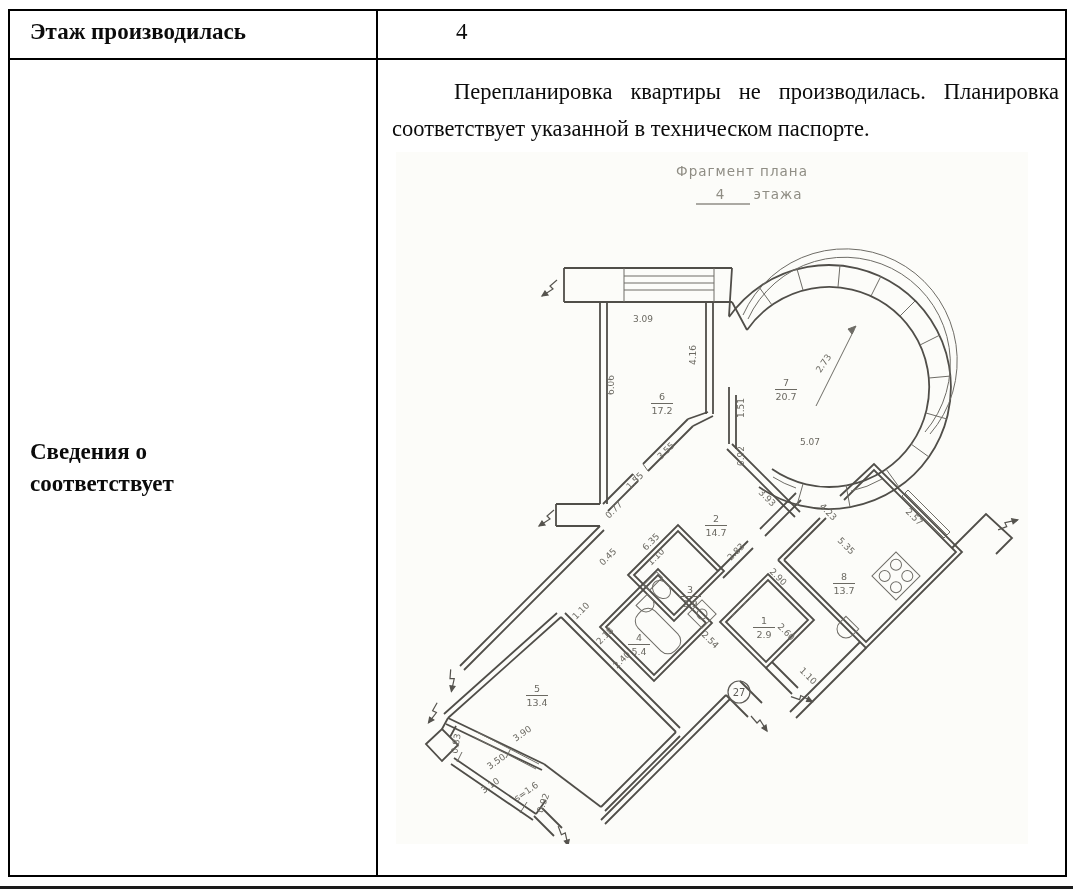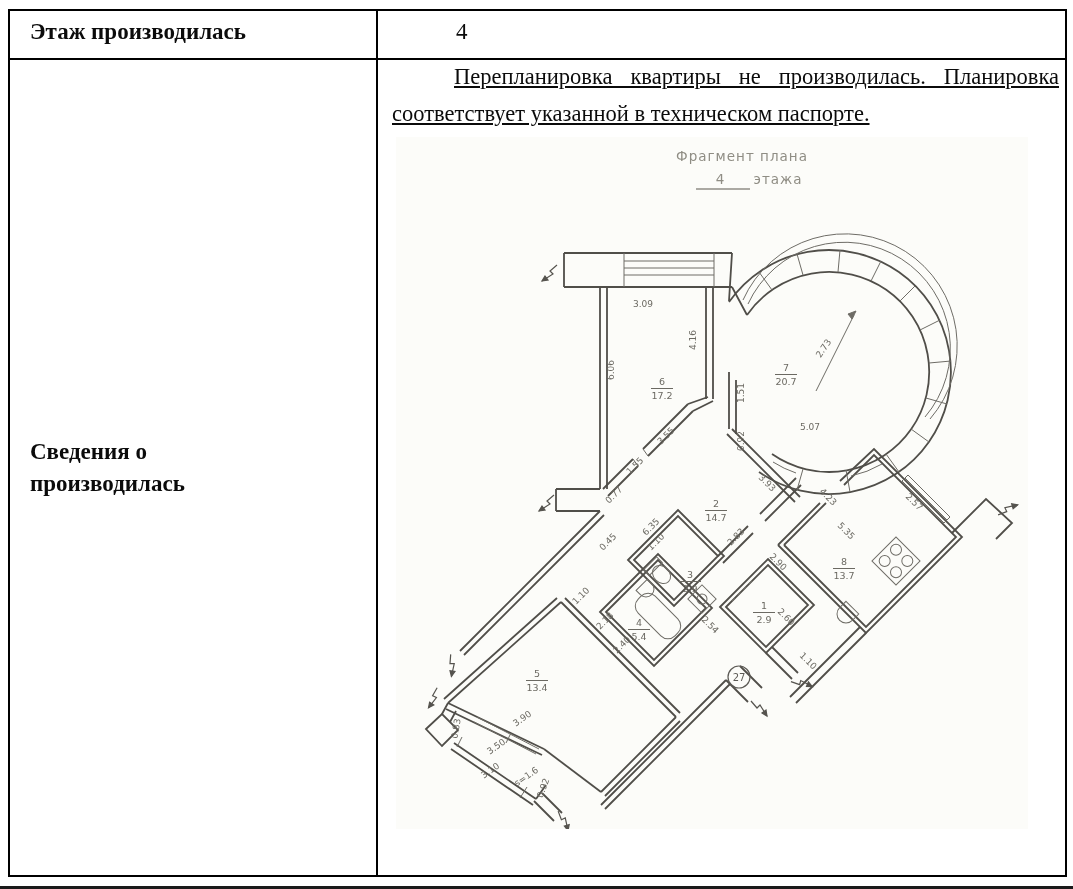--- a/index.html
+++ b/index.html
@@ -4,37 +4,37 @@
 <style>
   html,body{margin:0;padding:0;background:#fff;}
   body{width:1073px;height:889px;position:relative;font-family:"Liberation Serif","DejaVu Serif",serif;color:#0b0b0b;}
   .tbl{position:absolute;left:8px;top:9px;width:1055px;height:864px;border:2px solid #000;}
   .vdiv{position:absolute;left:366px;top:0;width:2px;height:100%;background:#000;}
   .hdiv{position:absolute;left:0;top:47px;width:100%;height:2px;background:#000;}
   .bottom-line{position:absolute;left:0;top:886px;width:1073px;height:3px;background:#1a1a1a;}
   .r1-label{position:absolute;left:20px;top:8px;width:340px;font-size:23px;font-weight:bold;}
   .r1-value{position:absolute;left:446px;top:8px;font-size:23px;}
   .r2-label{position:absolute;left:20px;top:49px;width:250px;height:815px;display:flex;align-items:center;font-size:23px;font-weight:bold;line-height:1.35;}
-  .r2-cell{position:absolute;left:374px;top:40px;width:679px;height:815px;overflow:hidden;text-decoration:underline;}
+  .r2-cell{position:absolute;left:374px;top:55px;width:679px;height:815px;overflow:hidden;}
   .para{margin:8px 4px 0 8px;font-size:22.5px;line-height:1.64;text-align:justify;text-indent:62px;}
   .plan{position:relative;margin:4px 0 0 12px;width:632px;height:692px;background:#fcfcf9;}
   .plan svg{position:absolute;left:0;top:0;}
   text{font-family:"DejaVu Sans",sans-serif;}
 </style>
 </head>
 <body>
 
 <div class="tbl">
   <div class="vdiv"></div>
   <div class="hdiv"></div>
 
   <div class="r1-label">Этаж производилась</div>
   <div class="r1-value">4</div>
 
-  <div class="r2-label">Сведения о производилась</div>
+  <div class="r2-label">Сведения о соответствует</div>
 
   <div class="r2-cell">
     <p class="para">Перепланировка квартиры не производилась. Планировка соответствует указанной в техническом паспорте.</p>
 
     <div class="plan">
       <svg id="plan-svg" width="632" height="692" viewBox="0 0 632 692">
         <defs>
           <g id="brk" stroke="#55534e" stroke-width="1.2" fill="none">
             <path d="M-8,7 L-1,1 L-4,-2 L7,-9"></path>
             <path d="M7,-9 l-6,1 l3,4 z" fill="#55534e"></path>

